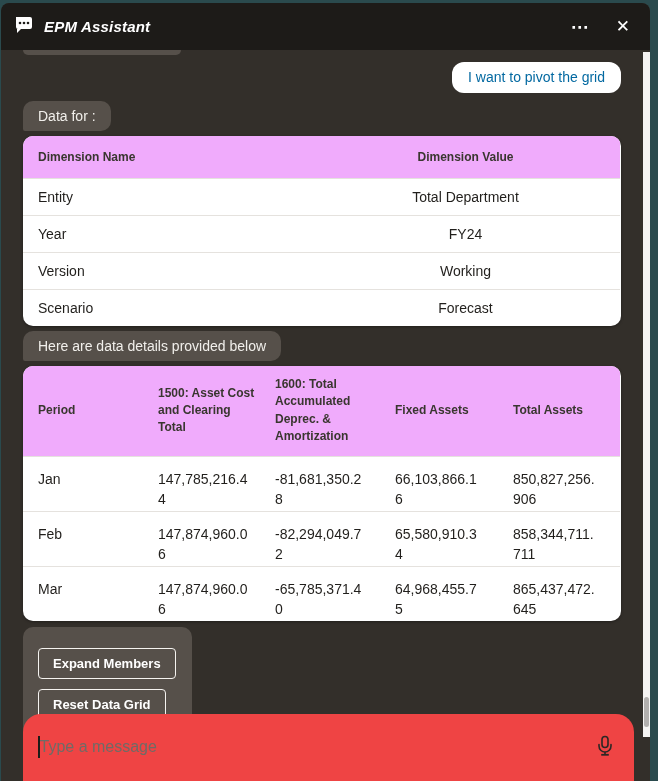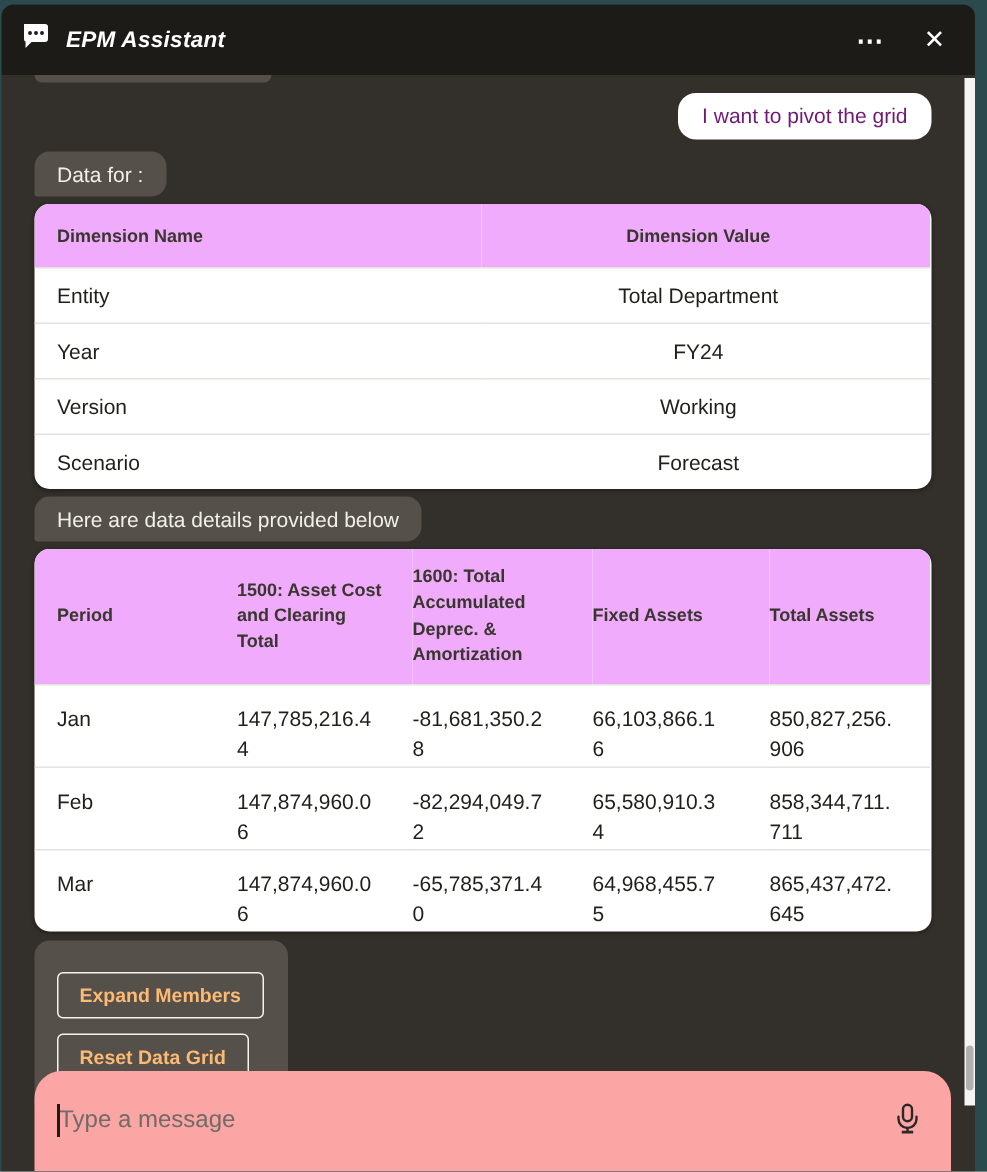--- a/index.html
+++ b/index.html
@@ -24,21 +24,21 @@
   .menu-glyph { font-size:18px; letter-spacing:1px; font-weight:700; }
   .close-glyph { font-size:17px; font-weight:400; }
 
   
   .messages { position:absolute; left:0; top:47px; width:642px; height:731px; padding:0 22px; overflow:hidden; }
 
   .remnant { width:158px; height:5px; background:#56504a; border-radius:0 0 10px 10px; }
 
   .row-user { display:flex; justify-content:flex-end; margin-top:7px; }
   .user-bubble {
-    background:#ffffff; color:#701a75; font-size:14px; line-height:31px; height:31px;
+    background:#ffffff; color:#0369a1; font-size:14px; line-height:31px; height:31px;
     padding:0 16px; border-radius:12px;
   }
 
   .bot-bubble {
     display:inline-block; background:#56504a; color:#f1efeb; font-size:14px;
     line-height:30px; height:30px; padding:0 15px; border-radius:10px 10px 10px 2px;
   }
   .mt8 { margin-top:8px; } .mt5 { margin-top:5px; } .mt6 { margin-top:6px; }
 
   
@@ -70,28 +70,28 @@
   .grid-table td.c5 { padding-right:21px; }
 
   
   .options-bubble {
     display:inline-block; background:#56504a; color:#f1efeb;
     border-radius:10px 10px 10px 2px; padding:11px 16px 18px 15px; min-width:160px;
   }
   .options-label { font-size:14px; color:#f1efeb; }
   .opt-btn {
     display:block; margin-top:10px; background:transparent; border:1px solid #f5f3f0;
-    color:#fdba74; font-weight:700; font-size:13px; font-family:"Liberation Sans",sans-serif;
+    color:#ffffff; font-weight:700; font-size:13px; font-family:"Liberation Sans",sans-serif;
     padding:7px 14px; border-radius:4px; cursor:pointer; white-space:nowrap;
   }
 
   
   .composer {
     position:absolute; left:22px; top:711px; width:611px; height:67px;
-    background:#fca5a5; border-radius:18px 18px 0 0; z-index:5;
+    background:#ef4444; border-radius:18px 18px 0 0; z-index:5;
     display:flex; align-items:flex-start; padding:24px 20px 0 15px;
   }
   .caret { width:1.5px; height:22px; background:#1d1b18; margin-top:-2px; }
   .composer input {
     flex:1; border:none; outline:none; font-size:16px; color:#211f1c;
     font-family:"Liberation Sans",sans-serif; background:transparent; height:22px; margin-top:-2px;
   }
   .composer input::placeholder { color:#6f6b66; opacity:1; }
   .mic-btn { background:none; border:none; cursor:pointer; padding:0; margin-top:-3px; }
 

